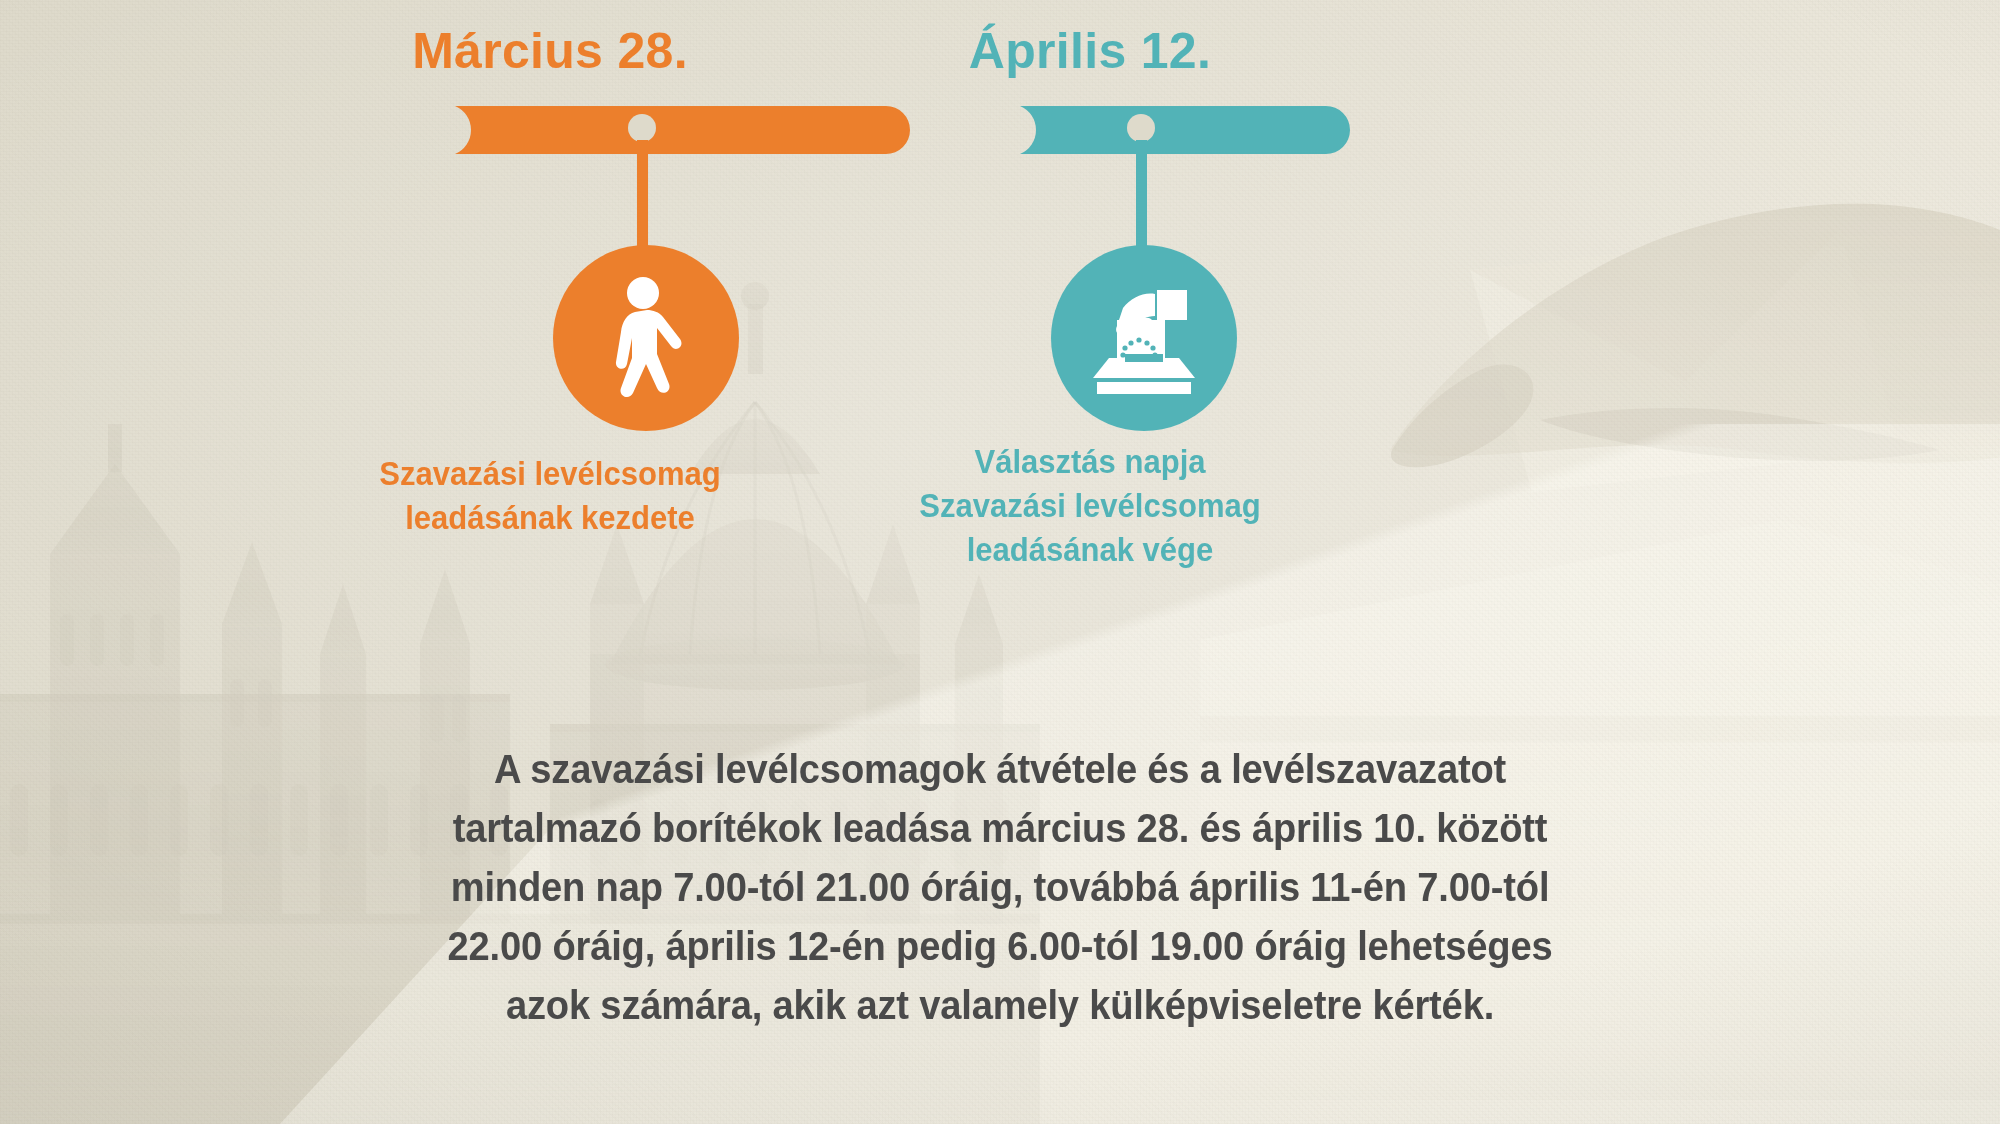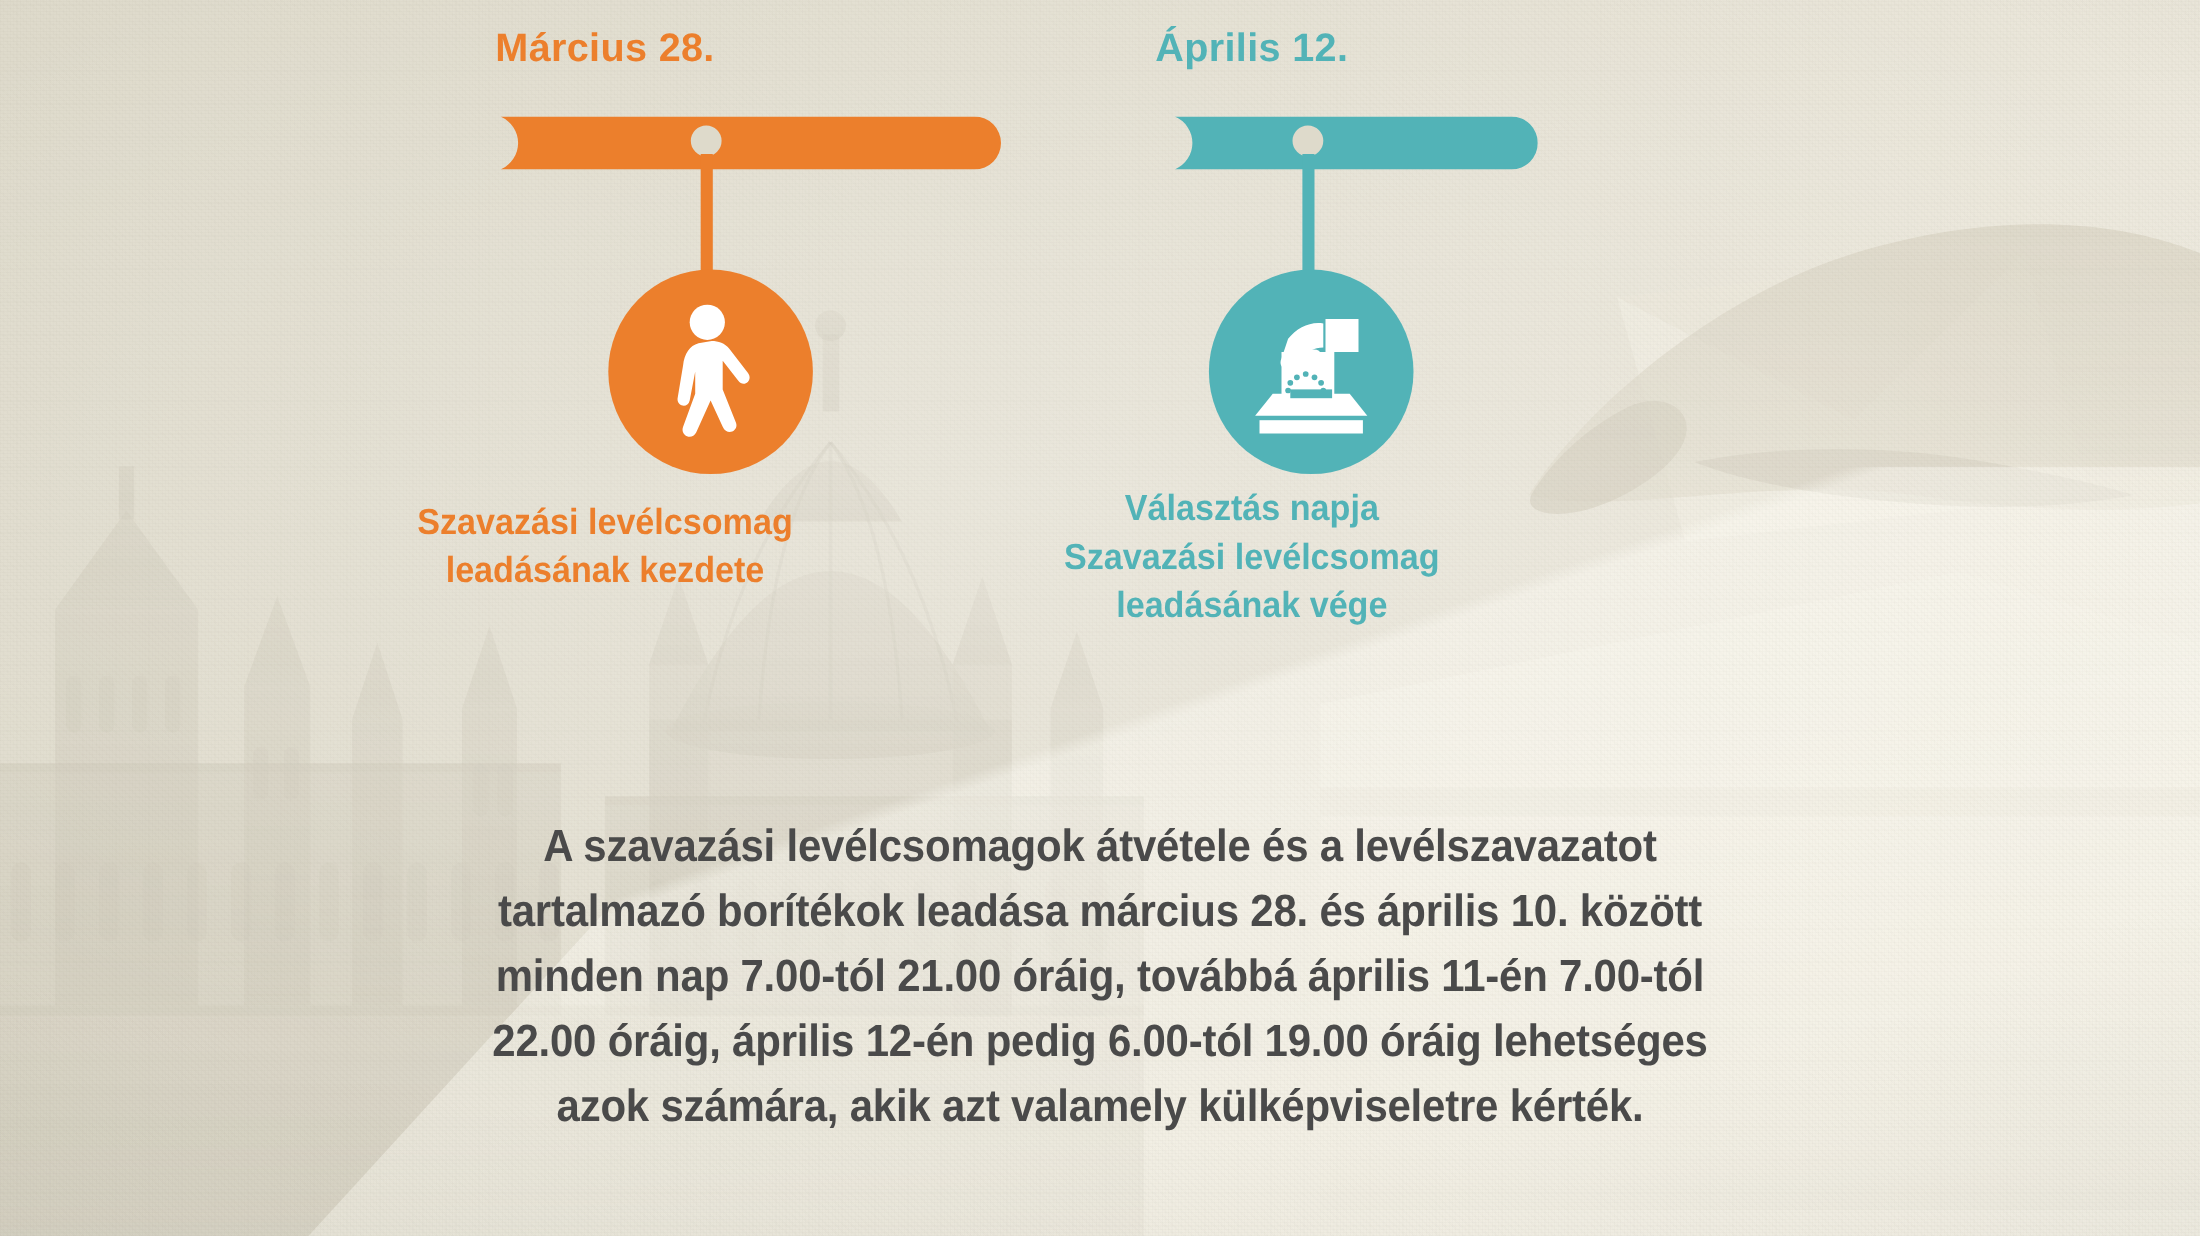--- a/index.html
+++ b/index.html
@@ -68,21 +68,21 @@
     clip-path: polygon(14% 100%, 46% 0%, 100% 0%, 100% 100%);
   }
 
   
   .marker { position: absolute; top: 0; }
   .marker .date {
     position: absolute;
     top: 22px;
     width: 100%;
     text-align: center;
-    font-size: 36px;
+    font-size: 50px;
     font-weight: 700;
     letter-spacing: .3px;
     white-space: nowrap;
   }
   .bar-wrap { position: absolute; top: 106px; left: 0; }
   .bar-wrap svg { display: block; }
   .stem {
     position: absolute;
     width: 11px;
     top: 140px;
@@ -287,21 +287,21 @@
         </svg>
       </span>
     </div>
 
     <div class="caption" style="top:452px; color:#ec7f2c;">
       <div>Szavazási levélcsomag</div>
       <div>leadásának kezdete</div>
     </div>
   </div>
 
-  <div class="marker" style="left:908px; width:460px; height:680px;">
+  <div class="marker" style="left:860px; width:460px; height:680px;">
 
     <div class="date" style="color:#52b3b7;">Április 12.</div>
 
     <div class="bar-wrap" style="left:160px;">
       <svg width="330" height="48" viewBox="0 0 330 48">
         <path d="M0,0 H306 A24,24 0 0 1 306,48 H0 A26,26 0 0 0 0,0 Z" fill="#52b3b7"></path>
         <circle cx="121" cy="22" r="14" fill="#dedacb"></circle>
       </svg>
     </div>
 

